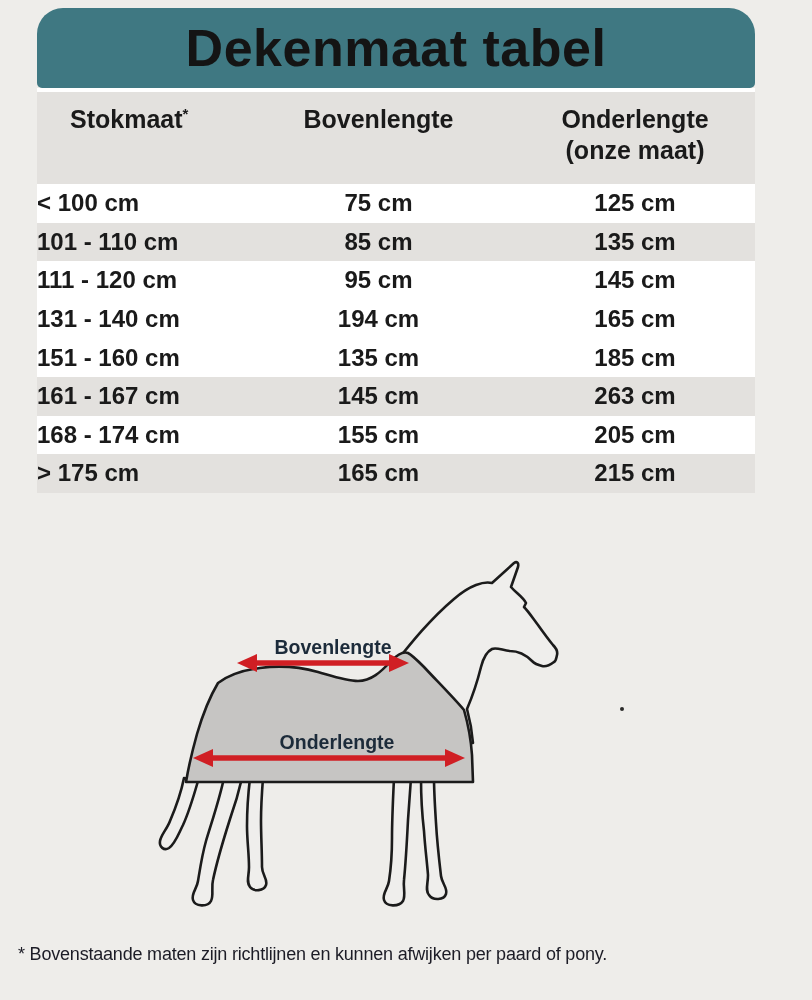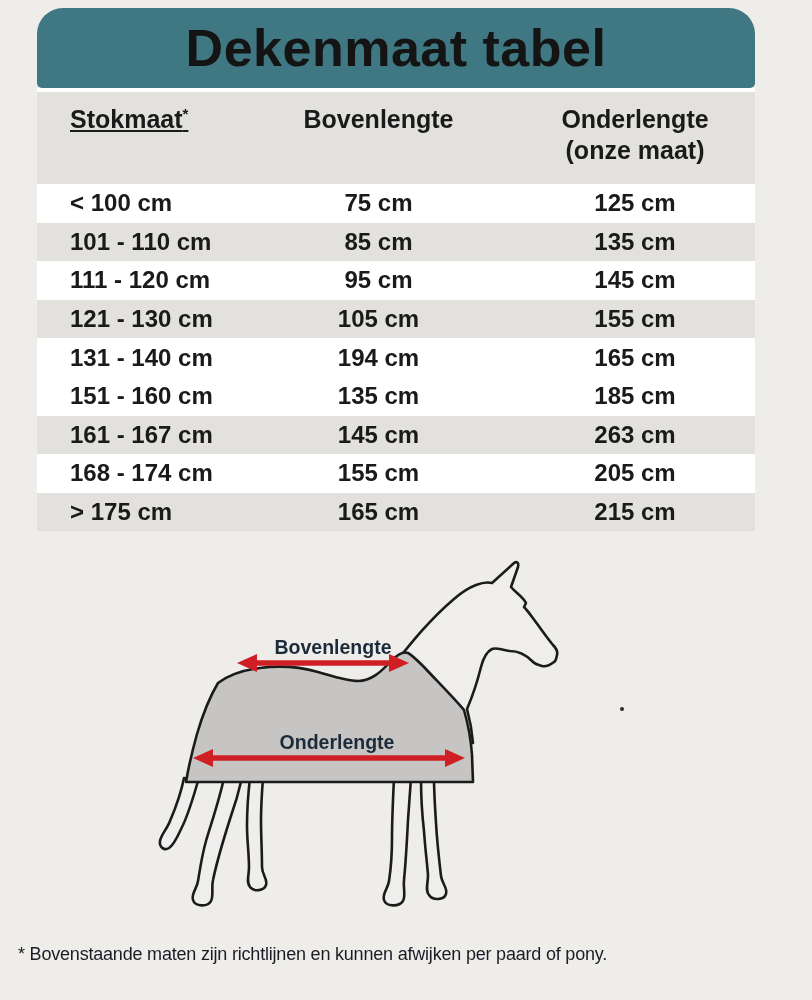--- a/index.html
+++ b/index.html
@@ -33,29 +33,29 @@
     color:var(--body-text,#1a1a1a);
   }
   .size-table col.c1{width:205px;}
   .size-table col.c2{width:273px;}
   .size-table col.c3{width:240px;}
   .size-table thead th{
     height:80px;background:var(--row-alt,#e3e1de);
     font-size:25px;font-weight:bold;vertical-align:top;
     padding:12px 0 0 0;text-align:center;line-height:31px;
   }
-  .size-table thead th.first{text-align:left;padding-left:33px;text-decoration:underline;}
+  .size-table thead th.first{text-align:left;padding-left:33px;}
   .size-table thead sup{font-size:15px;vertical-align:super;line-height:0;}
   .size-table tbody td{
     height:38.6px;padding:0;text-align:center;
     font-size:24px;font-weight:bold;white-space:nowrap;
   }
   .size-table tbody tr.alt{background:var(--row-alt,#e3e1de);}
   .size-table tbody tr{background:var(--row,#ffffff);}
-  .size-table tbody td:first-child{text-align:left;padding-left:33px;}
+  .size-table tbody td:first-child{text-align:left;}
 
   
   .horse-svg{position:absolute;left:140px;top:555px;}
   .outline{fill:#efeeec;stroke:var(--outline,#1b1b1b);stroke-width:2.6;stroke-linejoin:round;}
   .blanket{fill:var(--blanket-gray,#c6c5c3);stroke:var(--outline,#1b1b1b);stroke-width:2.6;stroke-linejoin:round;}
   .arrow-line{stroke:var(--arrow-red,#d01f24);stroke-width:5.5;}
   .arrow-head{fill:var(--arrow-red,#d01f24);}
   .diagram-label{
     font-family:"Liberation Sans","DejaVu Sans",sans-serif;
     font-size:19.5px;font-weight:bold;fill:var(--diagram-label,#1c2b3a);
@@ -100,25 +100,20 @@
         <tr class="alt">
           <td>101 - 110 cm</td>
           <td>85 cm</td>
           <td>135 cm</td>
         </tr>
         <tr>
           <td>111 - 120 cm</td>
           <td>95 cm</td>
           <td>145 cm</td>
         </tr>
-        <tr class="alt">
-          <td>121 - 130 cm</td>
-          <td>105 cm</td>
-          <td>155 cm</td>
-        </tr>
         <tr>
           <td>131 - 140 cm</td>
           <td>194 cm</td>
           <td>165 cm</td>
         </tr>
         <tr>
           <td>151 - 160 cm</td>
           <td>135 cm</td>
           <td>185 cm</td>
         </tr>

